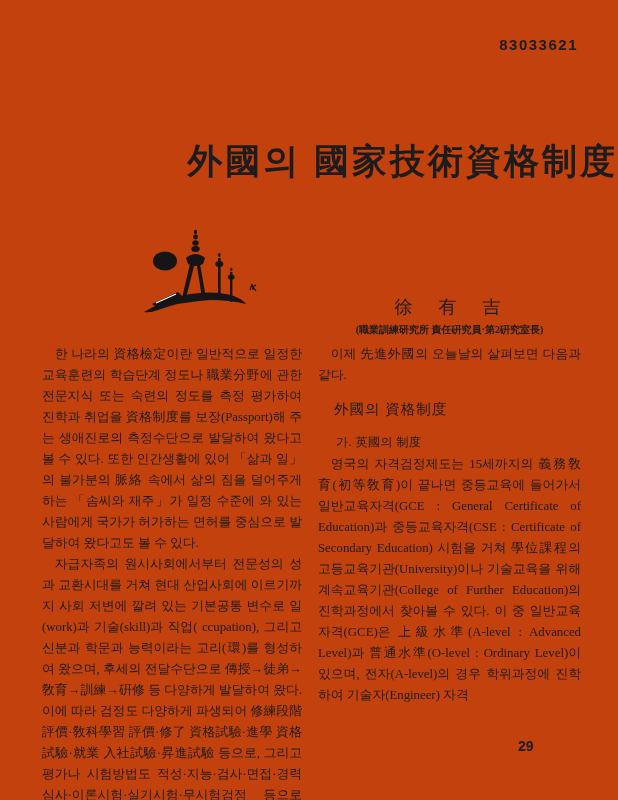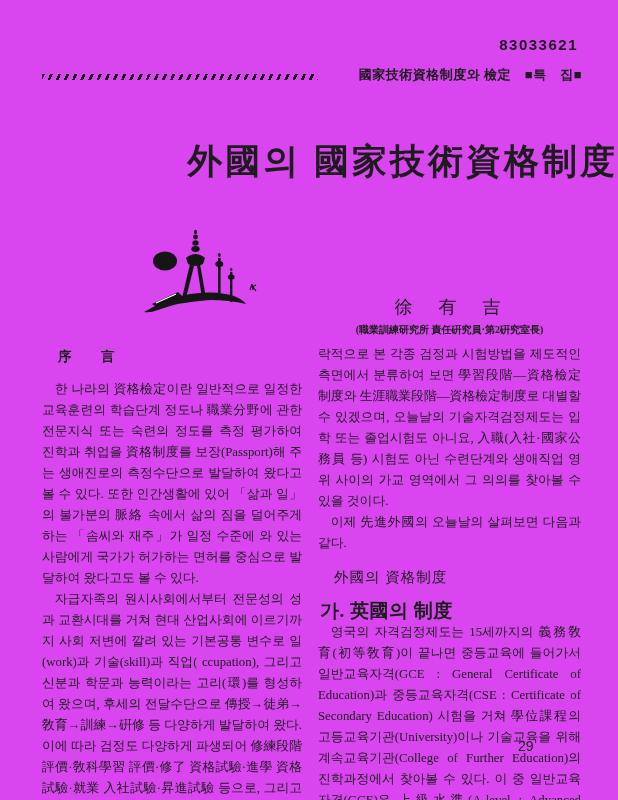--- a/index.html
+++ b/index.html
@@ -1,20 +1,20 @@
 <!DOCTYPE html>
 <html><head>
 <meta charset="utf-8">
 <style>
   html, body { margin: 0; padding: 0; background: #d9d9d6; }
   .page {
     position: relative;
     width: 618px; height: 800px;
     margin: 0 auto;
-    background: #d946ef;
+    background: #c2410c;
     color: #1c1c1c;
     font-family: "Liberation Serif", "DejaVu Serif", serif;
     overflow: hidden;
   }
 
   .serial {
     position: absolute; top: 36px; right: 40px;
     font-family: "Liberation Sans", "DejaVu Sans", sans-serif;
     font-size: 15px; font-weight: 600; letter-spacing: 1.5px;
   }
@@ -67,44 +67,37 @@
 
   .preface-heading {
     font-weight: 700; font-size: 13.5px;
     margin: 2px 0 12px 16px; letter-spacing: 8px;
   }
   .section-heading {
     font-weight: 400; font-size: 14.5px;
     margin: 13px 0 12px 16px; letter-spacing: 1px;
   }
   .subsection-heading {
-    font-weight: 700; font-size: 19px;
-    margin: 0 0 1px 2px; letter-spacing: 0.5px;
+    font-weight: 400; font-size: 12px;
+    margin: 0 0 1px 18px; letter-spacing: 0.5px;
   }
 
   .page-number {
     position: absolute; left: 518px; top: 738px;
     font-family: "Liberation Sans", "DejaVu Sans", sans-serif;
-    font-size: 14px; font-weight: 400;
+    font-size: 14px; font-weight: 700;
   }
 </style>
 </head>
 <body>
 
 <div class="page">
 
   <div class="serial">83033621</div>
 
-  <div class="header-row">
-    <div class="dash-strip"></div>
-    <div class="header-text">
-      <span>國家技術資格制度와 檢定</span>
-      <span style="margin-left:10px;">■특　집■</span>
-    </div>
-  </div>
 
   <h1 class="main-title" style="margin:0;">外國의 國家技術資格制度</h1>
 
   <svg class="illustration" viewBox="0 0 132 102" xmlns="http://www.w3.org/2000/svg" aria-hidden="true">
 
     <ellipse cx="27" cy="37" rx="12" ry="9.5" fill="#151515"></ellipse>
 
     <ellipse cx="57.5" cy="8" rx="1.5" ry="2.2" fill="#151515"></ellipse>
     <ellipse cx="57.5" cy="13" rx="2.4" ry="2.4" fill="#151515"></ellipse>
     <ellipse cx="57.5" cy="19" rx="3.2" ry="2.8" fill="#151515"></ellipse>
@@ -130,27 +123,25 @@
 
     <path d="M112 66 l2 -6 l1 6 m-1 -3 l4 -2 m-3 2 l3 4" stroke="#151515" stroke-width="1.2" fill="none"></path>
   </svg>
 
   <div class="author-block">
     <div class="author-name">徐　有　吉</div>
     <div class="author-affiliation">(職業訓練研究所 責任硏究員·第2硏究室長)</div>
   </div>
 
   <div class="col col-left">
-    <div class="preface-heading">序　言</div>
     <p>한 나라의 資格檢定이란 일반적으로 일정한 교육훈련의 학습단계 정도나 職業分野에 관한 전문지식 또는 숙련의 정도를 측정 평가하여 진학과 취업을 資格制度를 보장(Passport)해 주는 생애진로의 측정수단으로 발달하여 왔다고 볼 수 있다. 또한 인간생활에 있어 「삶과 일」의 불가분의 脈絡 속에서 삶의 짐을 덜어주게 하는 「솜씨와 재주」가 일정 수준에 와 있는 사람에게 국가가 허가하는 면허를 중심으로 발달하여 왔다고도 볼 수 있다.</p>
     <p>자급자족의 원시사회에서부터 전문성의 성과 교환시대를 거쳐 현대 산업사회에 이르기까지 사회 저변에 깔려 있는 기본공통 변수로 일(work)과 기술(skill)과 직업( ccupation), 그리고 신분과 학문과 능력이라는 고리(環)를 형성하여 왔으며, 후세의 전달수단으로 傳授→徒弟→敎育→訓練→硏修 등 다양하게 발달하여 왔다. 이에 따라 검정도 다양하게 파생되어 修練段階 評價·敎科學習 評價·修了 資格試驗·進學 資格試驗·就業 入社試驗·昇進試驗 등으로, 그리고 평가나 시험방법도 적성·지능·검사·면접·경력심사·이론시험·실기시험·무시험검정 등으로 다양하게 생겨났다. 이상에서 개</p>
   </div>
 
   <div class="col col-right">
-    <p class="noindent">락적으로 본 각종 검정과 시험방법을 제도적인 측면에서 분류하여 보면 學習段階—資格檢定制度와 生涯職業段階—資格檢定制度로 대별할 수 있겠으며, 오늘날의 기술자격검정제도는 입학 또는 졸업시험도 아니요, 入職(入社·國家公務員 등) 시험도 아닌 수련단계와 생애직업 영위 사이의 가교 영역에서 그 의의를 찾아볼 수 있을 것이다.</p>
     <p>이제 先進外國의 오늘날의 살펴보면 다음과 같다.</p>
     <div class="section-heading">外國의 資格制度</div>
     <div class="subsection-heading">가. 英國의 制度</div>
     <p>영국의 자격검정제도는 15세까지의 義務敎育(初等敎育)이 끝나면 중등교육에 들어가서 일반교육자격(GCE : General Certificate of Education)과 중등교육자격(CSE : Certificate of Secondary Education) 시험을 거쳐 學位課程의 고등교육기관(University)이나 기술교육을 위해 계속교육기관(College of Further Education)의 진학과정에서 찾아볼 수 있다. 이 중 일반교육자격(GCE)은 上級水準(A-level : Advanced Level)과 普通水準(O-level : Ordinary Level)이 있으며, 전자(A-level)의 경우 학위과정에 진학하여 기술자(Engineer) 자격</p>
   </div>
 
   <div class="page-number">29</div>
 
 </div>
 

